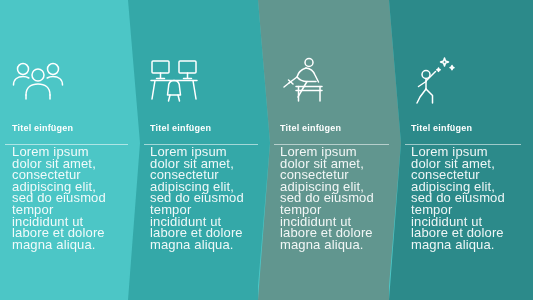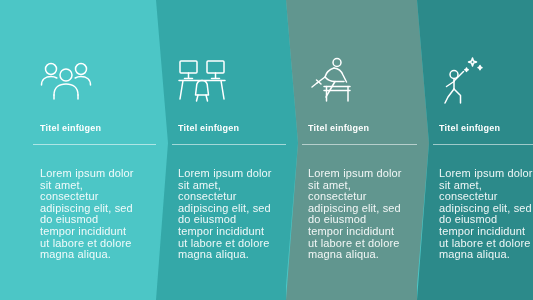--- a/index.html
+++ b/index.html
@@ -19,21 +19,20 @@
     width: 533px;
     height: 300px;
     overflow: hidden;
   }
 
   .panel {
     position: absolute;
     top: 0;
     height: 300px;
     box-sizing: border-box;
-    margin-left: 28px;
   }
 
   
   .panel .shape {
     position: absolute;
     inset: 0;
   }
 
   .panel .content {
     position: absolute;
@@ -76,24 +75,24 @@
     position: absolute;
     top: 144px;
     left: 5px;
     right: 12px;
     height: 1px;
     background: rgba(255,255,255,0.55);
   }
 
   .panel-body {
     position: absolute;
-    top: 168px;
+    top: 146px;
     left: 12px;
     width: 96px;
-    font-size: 11px;
+    font-size: 13px;
     line-height: 11.6px;
     color: rgba(255,255,255,0.92);
     letter-spacing: 0.15px;
   }
 
   
   #panel-1 { left: 0px;   width: 140px; }
   #panel-2 { left: 128px; width: 142px; }
   #panel-3 { left: 258px; width: 143px; }
   #panel-4 { left: 389px; width: 144px; }

